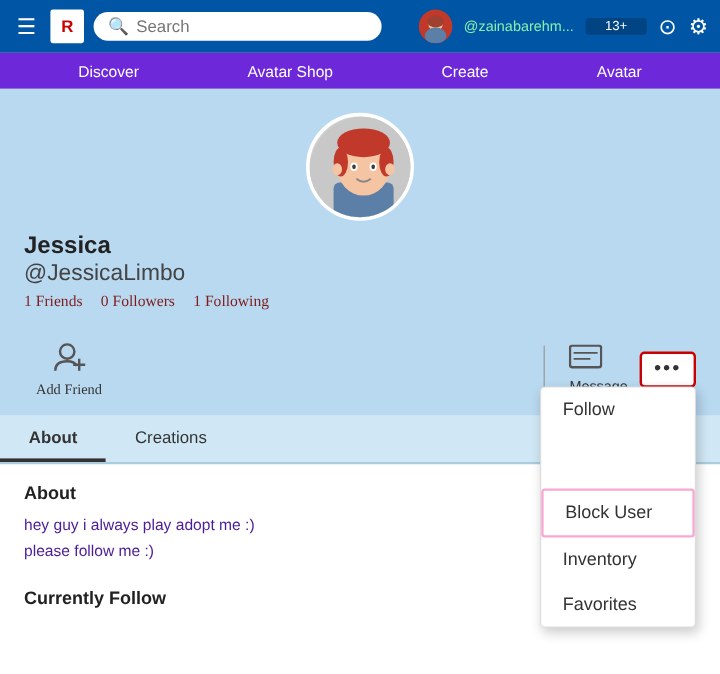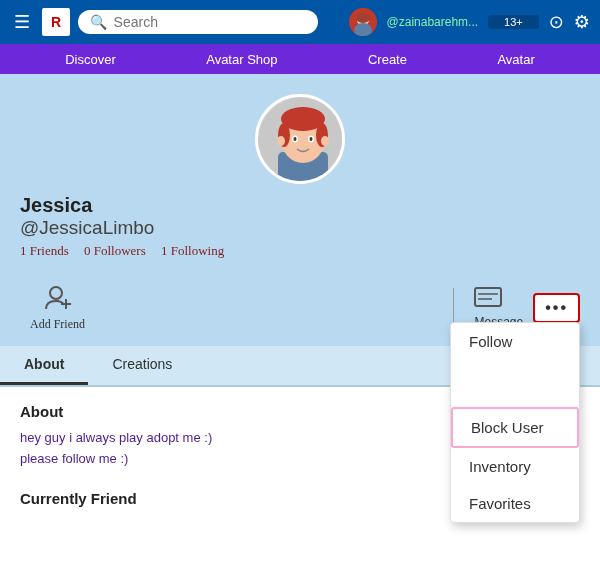--- a/index.html
+++ b/index.html
@@ -393,16 +393,16 @@
   </div>
 
   <div class="profile-tabs">
     <div class="tab-item active">About</div>
     <div class="tab-item">Creations</div>
   </div>
 
   <div class="main-content">
     <div class="about-title">About</div>
     <div class="about-text">hey guy i always play adopt me :)<br>please follow me :)</div>
-    <div class="currently-wearing-title">Currently Friend</div>
+    <div class="currently-wearing-title">Currently Follow</div>
   </div>
 
 </div>
 
 </body></html>

